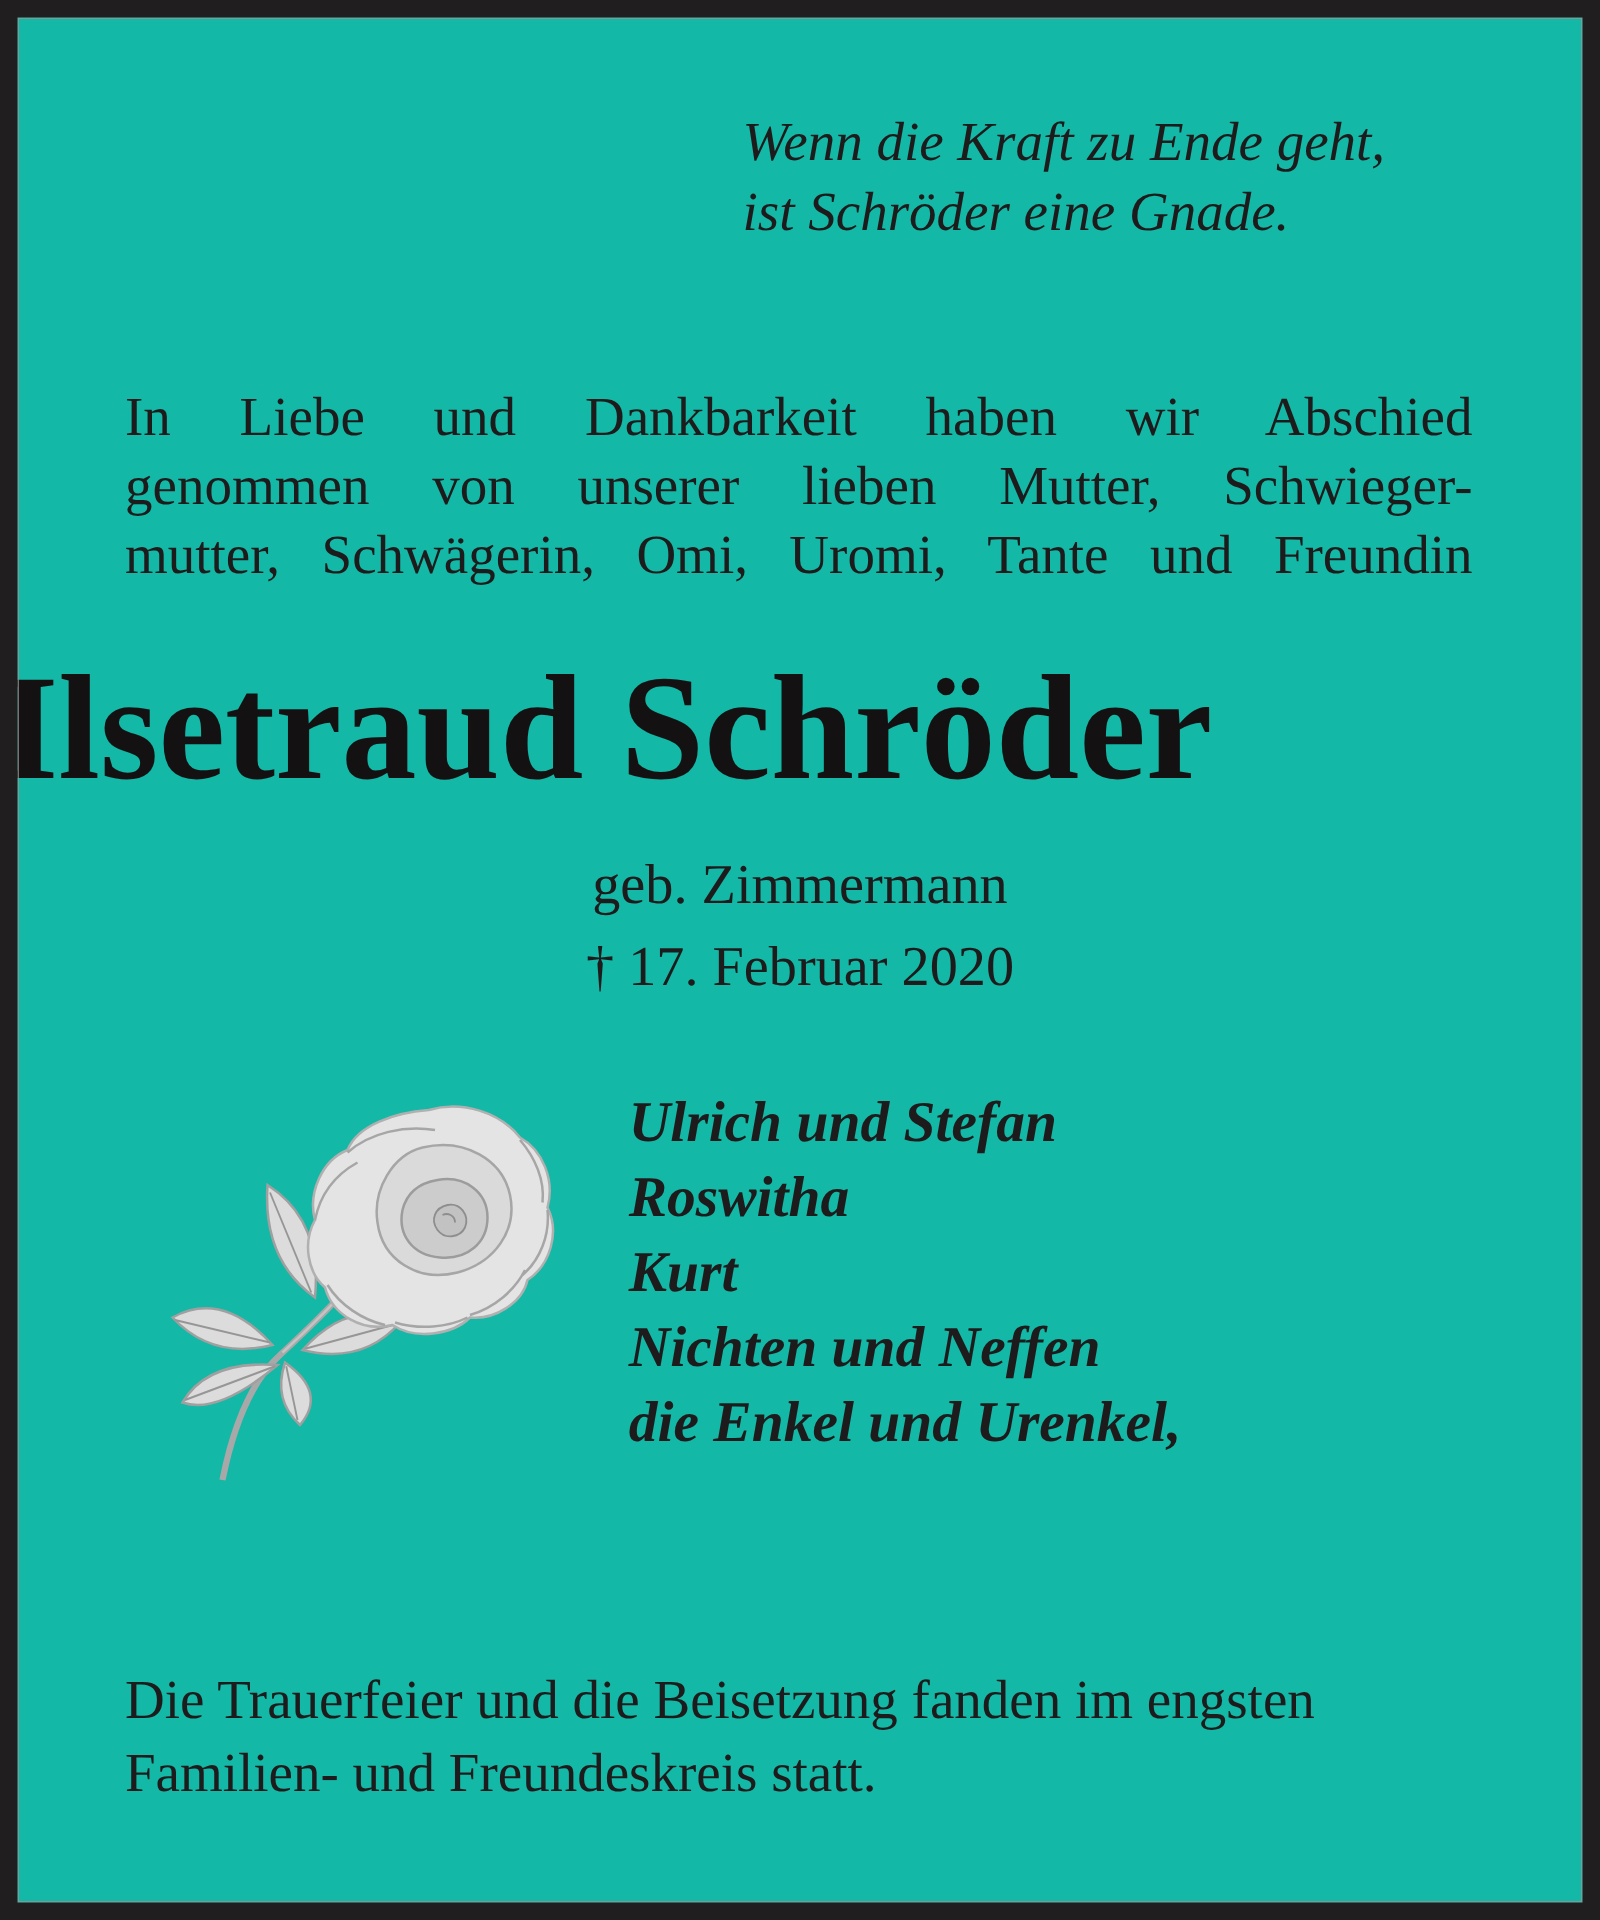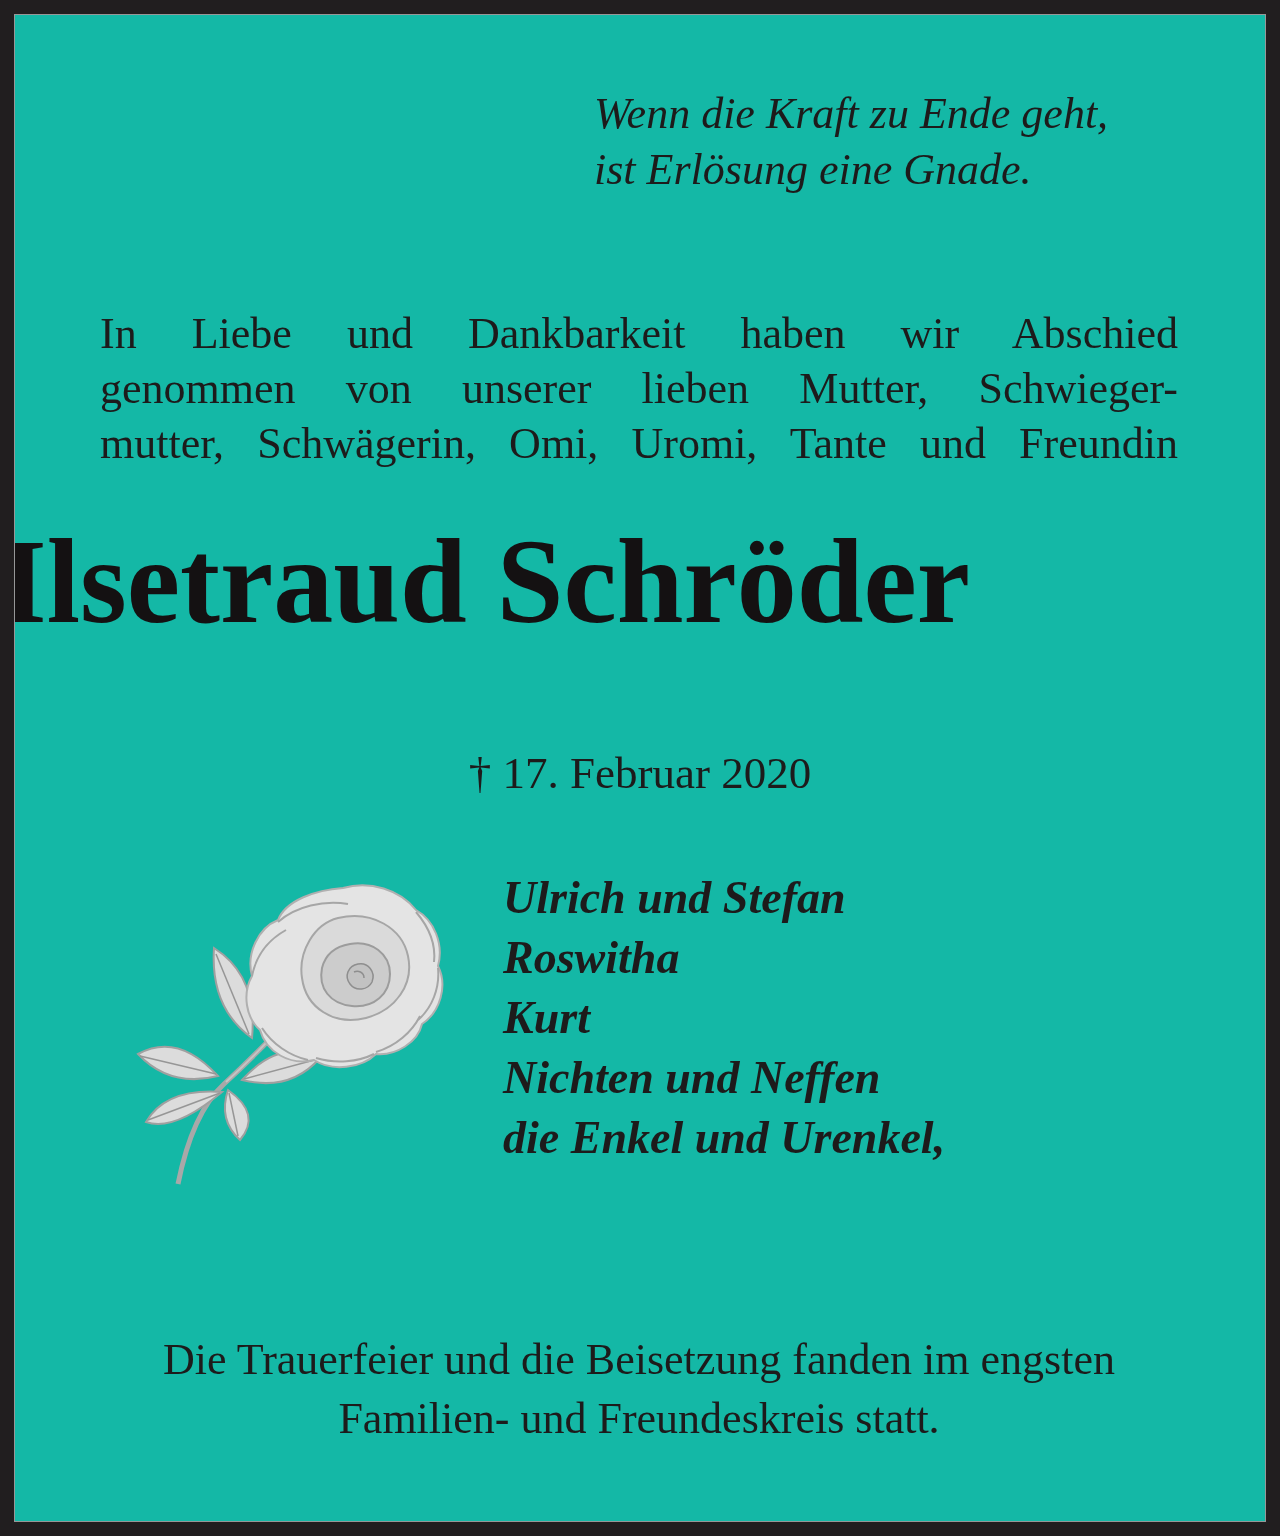--- a/index.html
+++ b/index.html
@@ -108,46 +108,47 @@
     top: 860px;
     width: 330px;
     height: 380px;
   }
 
   .closing {
     position: absolute;
     left: 100px;
     top: 1330px;
     width: 1078px;
-    text-align: center;
+    text-align: left;
     font-size: 44px;
     line-height: 59px;
   }
 </style>
 </head>
 <body>
 
 <div class="page">
 
   <div class="frame"></div>
   <div class="frame-inner-line"></div>
 
   <div class="quote">
     <div>Wenn die Kraft zu Ende geht,</div>
-    <div>ist Erlösung eine Gnade.</div>
+    <div>ist Schröder eine Gnade.</div>
   </div>
 
   <div class="intro">
     <div class="jline">In Liebe und Dankbarkeit haben wir Abschied</div>
     <div class="jline">genommen von unserer lieben Mutter, Schwieger-</div>
     <div class="jline">mutter, Schwägerin, Omi, Uromi, Tante und Freundin</div>
   </div>
 
   <div class="deceased-name">Ilsetraud Schröder</div>
 
+  <div class="maiden">geb. Zimmermann</div>
 
   <div class="dates">
     <span>† 17. Februar 2020</span>
   </div>
 
   <svg class="rose" viewBox="0 0 330 380" aria-hidden="true">
 
     <path d="M172,146 C150,172 122,200 96,224 C72,246 58,284 50,324" fill="none" stroke="#a8a8a8" stroke-width="5"></path>
     <path d="M168,150 C146,176 120,202 98,222" fill="none" stroke="#c4c4c4" stroke-width="2"></path>
 

